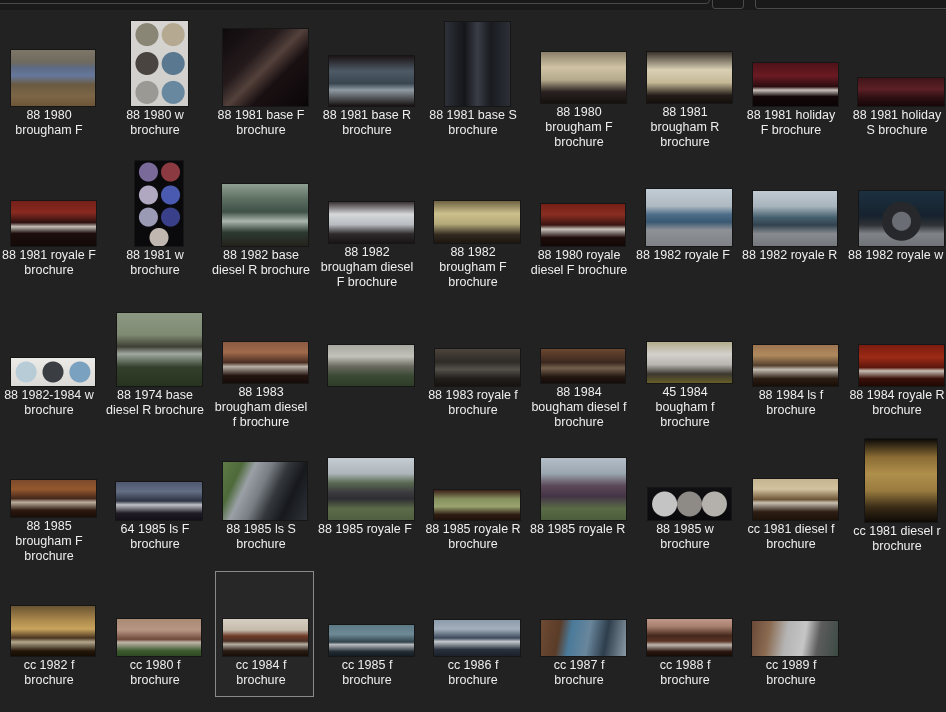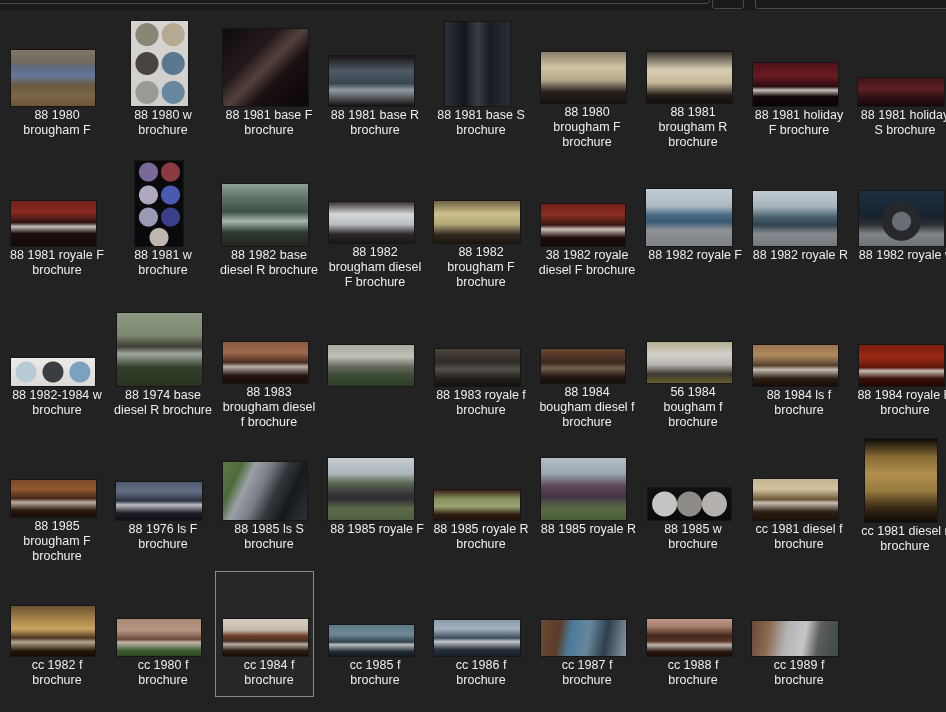--- a/index.html
+++ b/index.html
@@ -21,21 +21,21 @@
   
   #grid{
     position:absolute;top:10px;left:0;
     display:grid;
     grid-template-columns:repeat(9,106px);
     grid-template-rows:140px 140px 140px 134px 148px;
     width:954px;
   }
   .cell{
     position:relative;
-    display:flex;flex-direction:column;align-items:flex-end;
+    display:flex;flex-direction:column;align-items:flex-start;
     width:106px;
   }
   .thumbwrap{
     display:flex;align-items:flex-end;justify-content:center;
     width:106px;position:relative;z-index:2;
   }
   .row-0 .thumbwrap{height:96px;}
   .row-1 .thumbwrap{height:96px;}
   .row-2 .thumbwrap{height:96px;}
   .row-3 .thumbwrap{height:90px;}
@@ -150,21 +150,21 @@
     <div class="cell row-1">
     <div class="thumbwrap">
       <div class="thumb" style="width: 86px; height: 42px; background: linear-gradient(rgb(110, 98, 66) 0%, rgb(205, 192, 141) 30%, rgb(179, 168, 120) 55%, rgb(50, 42, 32) 80%, rgb(28, 22, 16) 100%);"></div>
     </div>
     <div class="label">88 1982 brougham F brochure</div>
   </div>
     <div class="cell row-1">
     <div class="thumbwrap">
       <div class="thumb" style="width: 84px; height: 42px; background: linear-gradient(rgb(116, 31, 22) 0%, rgb(138, 46, 34) 25%, rgb(58, 20, 16) 50%, rgb(200, 194, 186) 60%, rgb(30, 12, 10) 80%, rgb(18, 8, 6) 100%);"></div>
     </div>
-    <div class="label">38 1982 royale diesel F brochure</div>
+    <div class="label">88 1980 royale diesel F brochure</div>
   </div>
     <div class="cell row-1">
     <div class="thumbwrap">
       <div class="thumb" style="width: 86px; height: 57px; background: linear-gradient(rgb(194, 204, 212) 0%, rgb(174, 185, 194) 30%, rgb(76, 108, 136) 45%, rgb(58, 88, 114) 58%, rgb(142, 146, 150) 72%, rgb(126, 130, 134) 100%);"></div>
     </div>
     <div class="label">88 1982 royale F</div>
   </div>
     <div class="cell row-1">
     <div class="thumbwrap">
       <div class="thumb" style="width: 84px; height: 55px; background: linear-gradient(rgb(192, 202, 210) 0%, rgb(168, 180, 189) 28%, rgb(70, 96, 110) 48%, rgb(50, 66, 78) 62%, rgb(136, 140, 144) 78%, rgb(116, 120, 124) 100%);"></div>
@@ -209,21 +209,21 @@
     <div class="cell row-2">
     <div class="thumbwrap">
       <div class="thumb" style="width: 84px; height: 34px; background: linear-gradient(rgb(106, 70, 48) 0%, rgb(60, 40, 30) 40%, rgb(117, 96, 76) 56%, rgb(34, 22, 16) 82%, rgb(20, 12, 8) 100%);"></div>
     </div>
     <div class="label">88 1984 bougham diesel f brochure</div>
   </div>
     <div class="cell row-2">
     <div class="thumbwrap">
       <div class="thumb" style="width: 85px; height: 41px; background: linear-gradient(rgb(178, 173, 140) 0%, rgb(212, 208, 204) 30%, rgb(184, 180, 176) 55%, rgb(60, 56, 48) 78%, rgb(102, 94, 40) 100%);"></div>
     </div>
-    <div class="label">56 1984 bougham f brochure</div>
+    <div class="label">45 1984 bougham f brochure</div>
   </div>
     <div class="cell row-2">
     <div class="thumbwrap">
       <div class="thumb" style="width: 85px; height: 41px; background: linear-gradient(rgb(156, 116, 80) 0%, rgb(176, 138, 94) 25%, rgb(85, 65, 46) 50%, rgb(194, 186, 176) 60%, rgb(42, 28, 18) 82%, rgb(24, 14, 8) 100%);"></div>
     </div>
     <div class="label">88 1984 ls f brochure</div>
   </div>
     <div class="cell row-2">
     <div class="thumbwrap">
       <div class="thumb" style="width: 85px; height: 41px; background: linear-gradient(rgb(124, 28, 16) 0%, rgb(156, 42, 22) 30%, rgb(94, 23, 12) 55%, rgb(200, 190, 180) 63%, rgb(58, 15, 8) 82%, rgb(32, 8, 5) 100%);"></div>
@@ -233,21 +233,21 @@
     <div class="cell row-3">
     <div class="thumbwrap">
       <div class="thumb" style="width: 85px; height: 37px; background: linear-gradient(rgb(124, 74, 44) 0%, rgb(148, 88, 46) 25%, rgb(69, 40, 26) 50%, rgb(188, 174, 158) 60%, rgb(44, 24, 14) 82%, rgb(26, 14, 8) 100%);"></div>
     </div>
     <div class="label">88 1985 brougham F brochure</div>
   </div>
     <div class="cell row-3">
     <div class="thumbwrap">
       <div class="thumb" style="width: 86px; height: 38px; background: linear-gradient(rgb(78, 88, 110) 0%, rgb(100, 110, 132) 25%, rgb(44, 50, 66) 50%, rgb(192, 194, 200) 60%, rgb(32, 28, 38) 82%, rgb(20, 16, 26) 100%);"></div>
     </div>
-    <div class="label">88 1976 ls F brochure</div>
+    <div class="label">64 1985 ls F brochure</div>
   </div>
     <div class="cell row-3">
     <div class="thumbwrap">
       <div class="thumb" style="width: 84px; height: 58px; background: linear-gradient(115deg, rgb(94, 122, 70) 0%, rgb(78, 106, 58) 18%, rgb(154, 160, 166) 30%, rgb(120, 126, 132) 45%, rgb(52, 56, 60) 60%, rgb(22, 24, 28) 76%, rgb(46, 50, 54) 100%);"></div>
     </div>
     <div class="label">88 1985 ls S brochure</div>
   </div>
     <div class="cell row-3">
     <div class="thumbwrap">
       <div class="thumb" style="width: 86px; height: 62px; background: linear-gradient(rgb(198, 205, 210) 0%, rgb(174, 182, 187) 25%, rgb(90, 106, 82) 40%, rgb(60, 60, 64) 55%, rgb(46, 46, 50) 66%, rgb(92, 108, 74) 82%, rgb(78, 94, 64) 100%);"></div>

